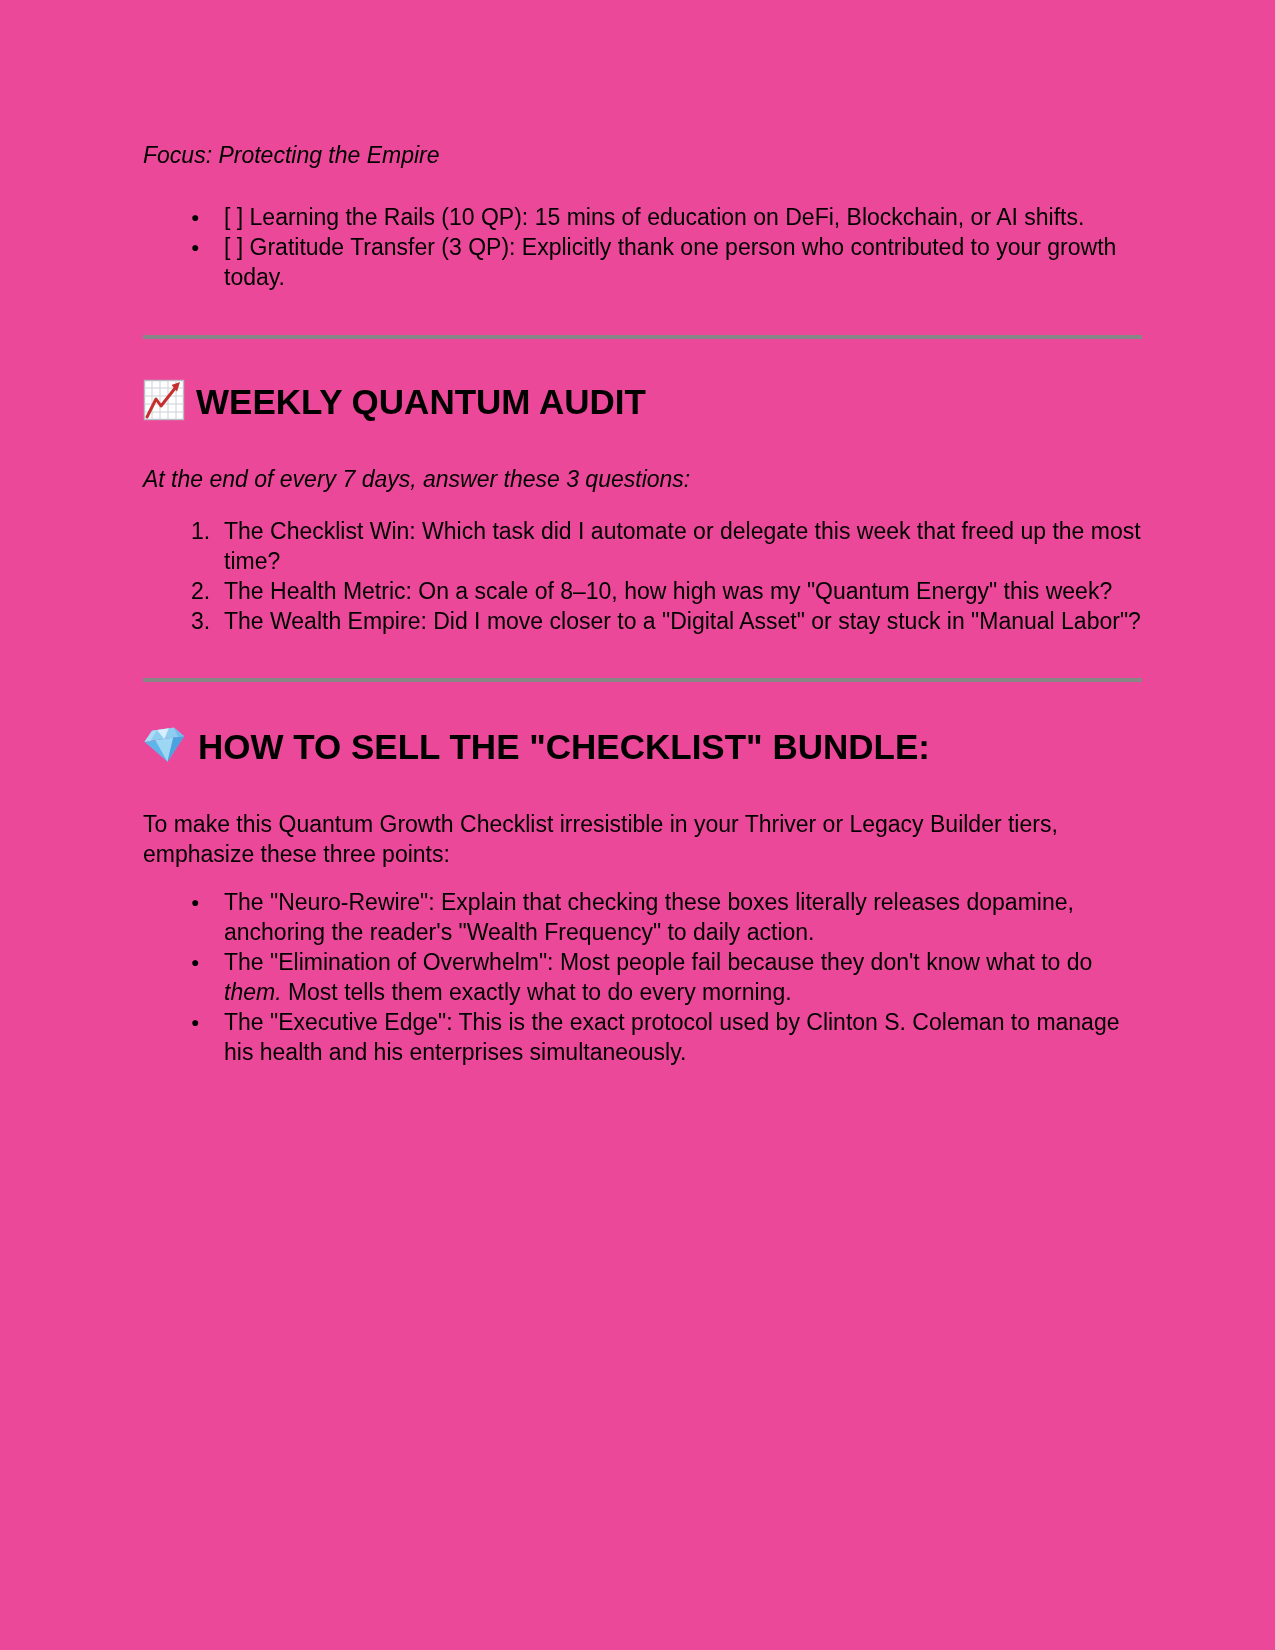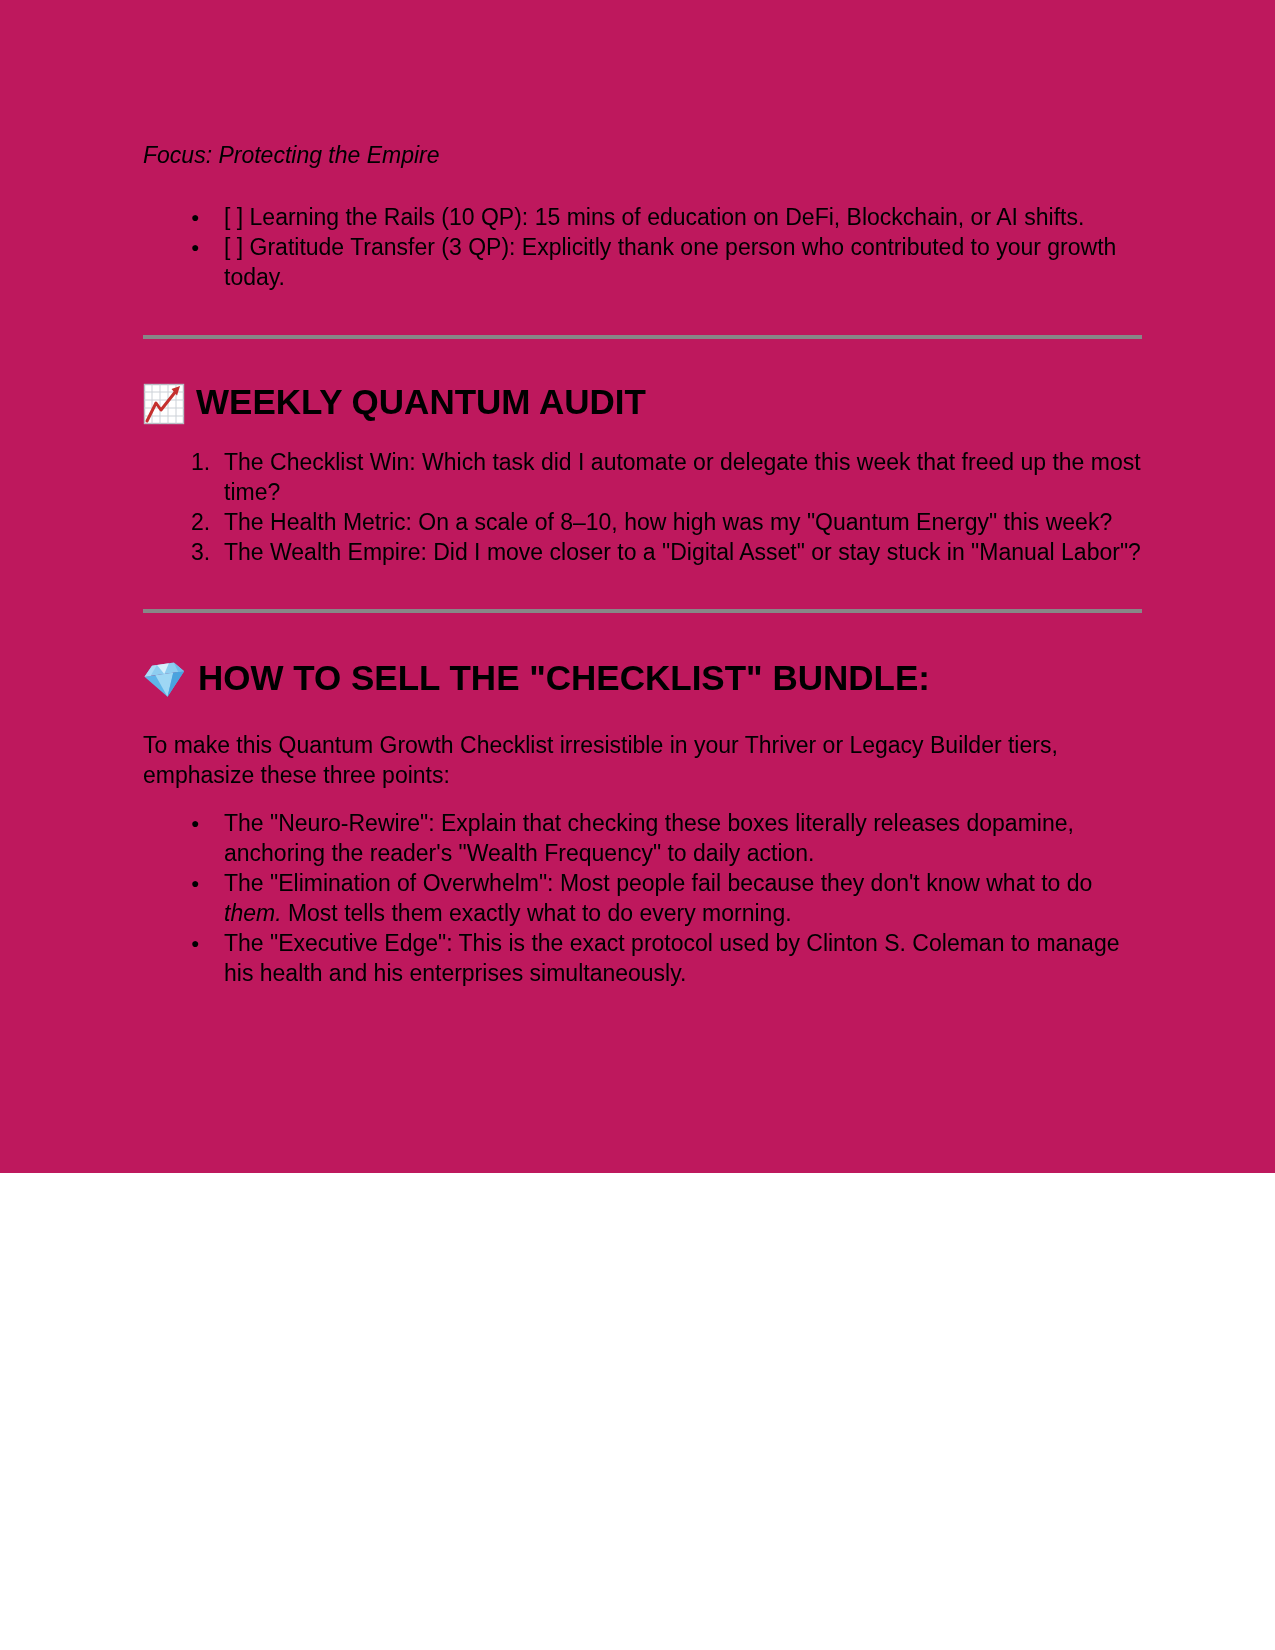--- a/index.html
+++ b/index.html
@@ -1,43 +1,43 @@
 <!DOCTYPE html>
 <html><head>
 <meta charset="utf-8">
 <style>
   * { margin:0; padding:0; box-sizing:border-box; }
   html,body { background:#ffffff; }
   body { width:1275px; height:1650px; position:relative; overflow:hidden;
          font-family:"Liberation Sans","DejaVu Sans",sans-serif;
          font-size:23px; line-height:30px; color:#000000; }
-  .page { width:1275px; height:1173px; background:#be185d;
+  .page { width:1275px; height:1650px; background:#ec4899;
           padding:140px 133px 0 143px; }
   .italic { font-style:italic; }
   .b { font-weight:normal; }
 
   ul.doc-list, ol.doc-list { list-style:none; }
   .doc-list li { position:relative; padding-left:81px; }
   .marker { position:absolute; left:48px; top:0; line-height:30px; }
   .dot-marker { font-size:14px; }
 
   hr.rule { border:none; height:4px; background:#878787; width:100%; }
   .rule-1 { margin-top:43px; }
   .rule-2 { margin-top:42px; }
 
   h2.doc-heading { font-size:35px; line-height:46px; font-weight:bold;
-                   display:flex; align-items:flex-end; gap:11px; }
+                   display:flex; align-items:flex-start; gap:11px; }
   .h1-block { margin-top:40px; }
   .h2-block { margin-top:42px; }
   .heading-icon { flex:0 0 auto; display:inline-flex; }
 
   .checklist-block { margin-top:32px; }
   .audit-intro { margin-top:39px; }
   .audit-list { margin-top:22px; }
-  .sell-intro { margin-top:29px; }
+  .sell-intro { margin-top:39px; }
   .sell-list { margin-top:18px; }
 </style>
 </head>
 <body>
 
 <div class="page">
 
   <p class="italic">Focus: Protecting the Empire</p>
 
   <ul class="doc-list checklist-block">
@@ -56,20 +56,21 @@
       <svg width="42" height="42" viewBox="0 0 42 42" aria-hidden="true">
         <rect x="1.5" y="1.5" width="39" height="39" fill="#ffffff" stroke="#b7bdc4" stroke-width="1.4"></rect>
         <path d="M9 1.5V40.5 M17 1.5V40.5 M25 1.5V40.5 M33 1.5V40.5 M1.5 9H40.5 M1.5 17H40.5 M1.5 25H40.5 M1.5 33H40.5" stroke="#ccd1d7" stroke-width="1"></path>
         <polyline points="4,38 13,20 18,27 33,8" fill="none" stroke="#c5302e" stroke-width="3" stroke-linecap="round" stroke-linejoin="round"></polyline>
         <polygon points="37,3 28.5,6 34,12.5" fill="#c5302e"></polygon>
       </svg>
     </span>
     <span>WEEKLY QUANTUM AUDIT</span>
   </h2>
 
+  <p class="italic audit-intro">At the end of every 7 days, answer these 3 questions:</p>
 
   <ol class="doc-list audit-list">
     <li>
       <span class="marker">1.</span><span class="b">The Checklist Win:</span><span> Which task did I automate or delegate this week that freed up the most time?</span>
     </li>
     <li>
       <span class="marker">2.</span><span class="b">The Health Metric:</span><span> On a scale of 8–10, how high was my "Quantum Energy" this week?</span>
     </li>
     <li>
       <span class="marker">3.</span><span class="b">The Wealth Empire:</span><span> Did I move closer to a "Digital Asset" or stay stuck in "Manual Labor"?</span>

